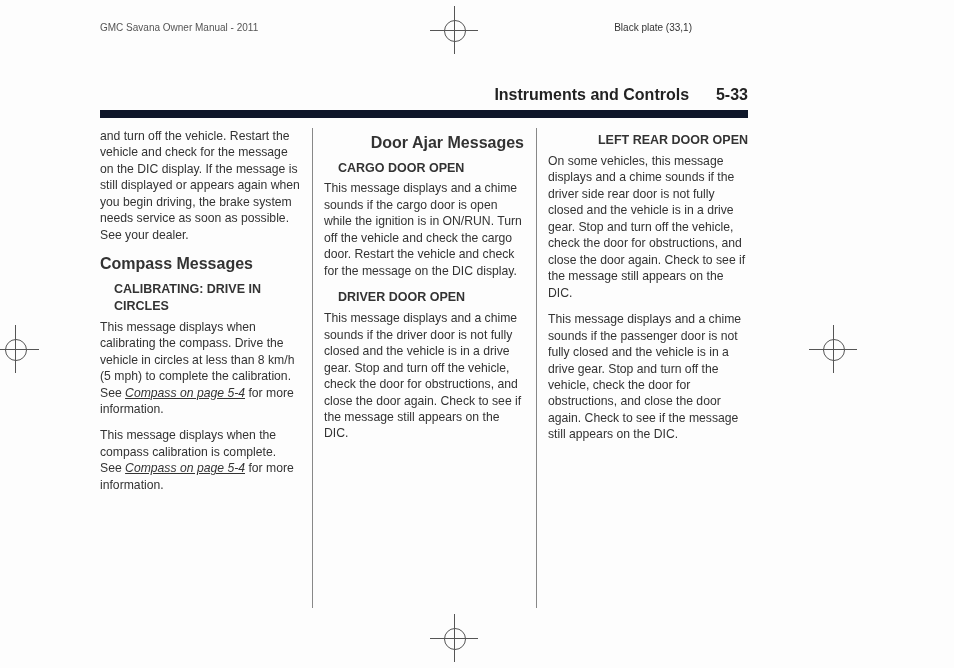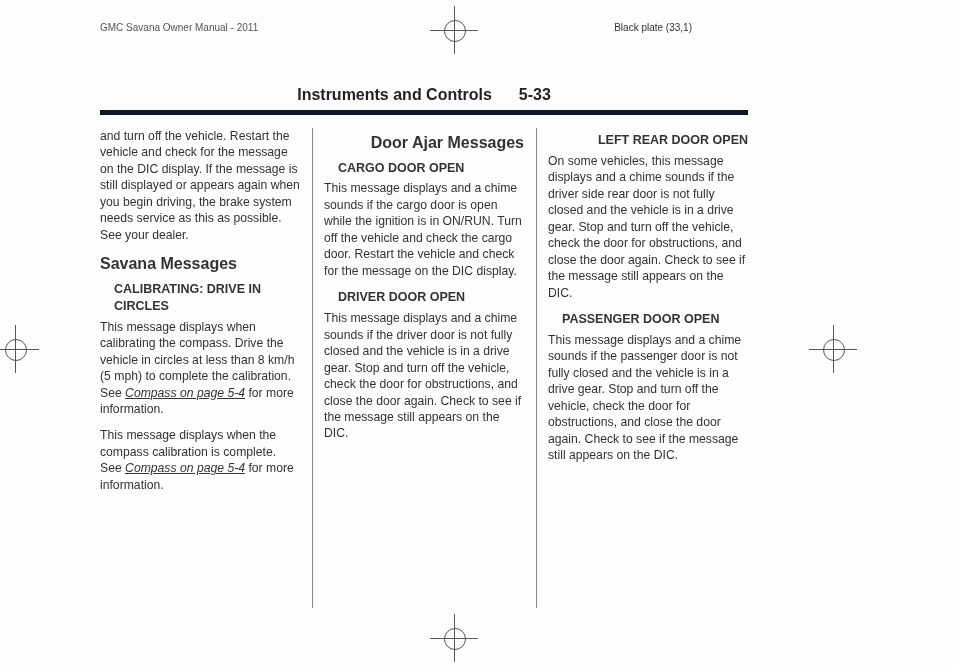--- a/index.html
+++ b/index.html
@@ -61,24 +61,24 @@
   }
   .reg-top   { top: 6px; left: 430px; }
   .reg-left  { top: 325px; left: -9px; }
   .reg-right { top: 325px; right: -9px; }
   .reg-bottom{ bottom: 6px; left: 430px; }
   .chapter-row {
     position: absolute;
     top: 86px;
     left: 100px;
     right: 100px;
-    text-align: center;
+    text-align: right;
     font-size: 16px;
     font-weight: bold;
-    border-bottom: 5px solid #0f172a;
+    border-bottom: 8px solid #0f172a;
     padding-bottom: 6px;
   }
   .chapter-row .spacer { display:inline-block; width:18px; }
 
   
   .cols {
     position: absolute;
     top: 128px;
     left: 100px;
     right: 100px;
@@ -139,23 +139,23 @@
   </div>
 
   <div class="chapter-row">
     <span>Instruments and Controls</span>
     <span class="spacer"></span>
     <span>5-33</span>
   </div>
 
   <div class="cols">
 
-    <p>and turn off the vehicle. Restart the vehicle and check for the message on the DIC display. If the message is still displayed or appears again when you begin driving, the brake system needs service as this as possible. See your dealer.</p>
+    <p>and turn off the vehicle. Restart the vehicle and check for the message on the DIC display. If the message is still displayed or appears again when you begin driving, the brake system needs service as soon as possible. See your dealer.</p>
 
-    <h2>Savana Messages</h2>
+    <h2>Compass Messages</h2>
 
     <h3>CALIBRATING: DRIVE IN CIRCLES</h3>
     <p>
       <span>This message displays when calibrating the compass. Drive the vehicle in circles at less than 8 km/h (5 mph) to complete the calibration. See </span>
       <span class="ital">Compass on page 5-4</span>
       <span> for more information.</span>
     </p>
 
     <p>
       <span>This message displays when the compass calibration is complete. See </span>
@@ -167,18 +167,17 @@
 
     <h3>CARGO DOOR OPEN</h3>
     <p>This message displays and a chime sounds if the cargo door is open while the ignition is in ON/RUN. Turn off the vehicle and check the cargo door. Restart the vehicle and check for the message on the DIC display.</p>
 
     <h3>DRIVER DOOR OPEN</h3>
     <p>This message displays and a chime sounds if the driver door is not fully closed and the vehicle is in a drive gear. Stop and turn off the vehicle, check the door for obstructions, and close the door again. Check to see if the message still appears on the DIC.</p>
 
     <h3 class="break">LEFT REAR DOOR OPEN</h3>
     <p>On some vehicles, this message displays and a chime sounds if the driver side rear door is not fully closed and the vehicle is in a drive gear. Stop and turn off the vehicle, check the door for obstructions, and close the door again. Check to see if the message still appears on the DIC.</p>
 
-    <h3>PASSENGER DOOR OPEN</h3>
     <p>This message displays and a chime sounds if the passenger door is not fully closed and the vehicle is in a drive gear. Stop and turn off the vehicle, check the door for obstructions, and close the door again. Check to see if the message still appears on the DIC.</p>
 
   </div>
 
 </div>
 
 </body></html>

